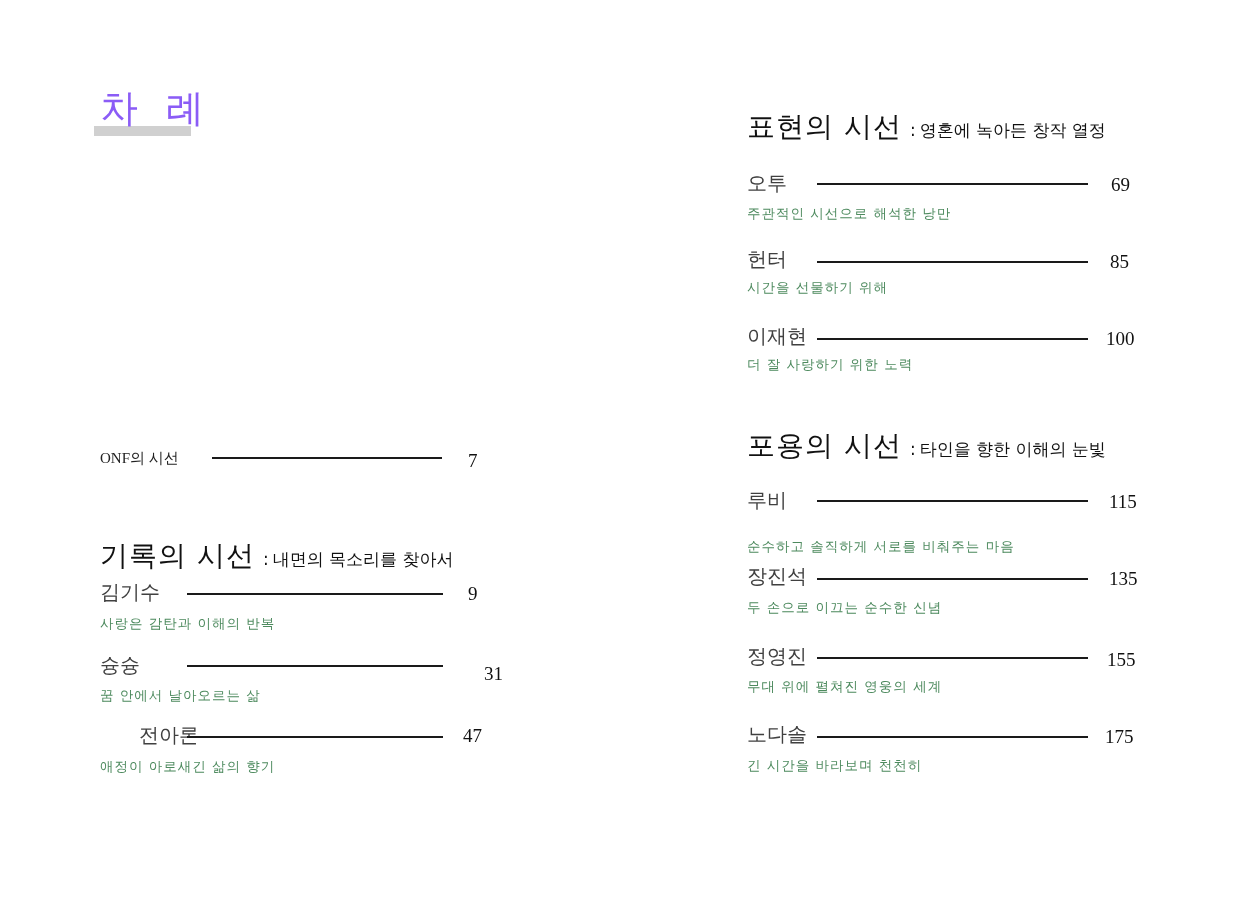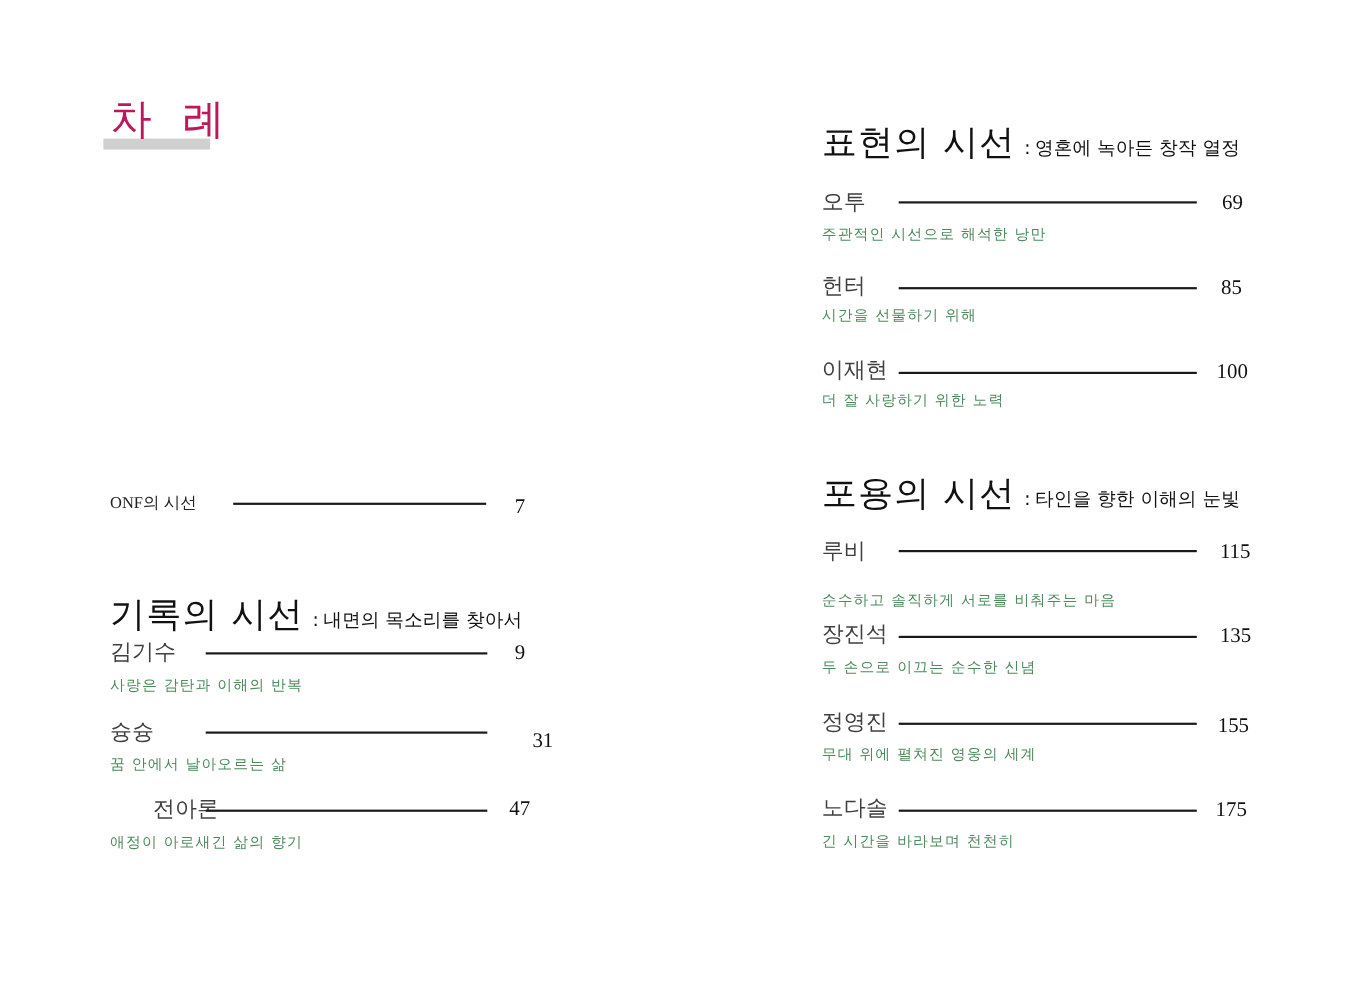--- a/index.html
+++ b/index.html
@@ -31,31 +31,31 @@
       background: #d0d0d0;
     }
     .page-title {
       position: absolute;
       left: 6px;
       top: -2px;
       font-size: 38px;
       letter-spacing: 8px;
       font-family: "DejaVu Sans", "Liberation Sans", sans-serif;
       font-weight: 300;
-      color: #be185d;
+      color: #8b5cf6;
       line-height: 44px;
       white-space: nowrap;
     }
     .abs { position: absolute; white-space: nowrap; }
     .section-heading {
       font-family: "DejaVu Sans", "Liberation Sans", sans-serif;
       color: #111;
     }
     .section-heading .main {
-      font-size: 32px;
+      font-size: 28px;
       letter-spacing: 1px;
     }
     .section-heading .sep {
       font-size: 17px;
       margin: 0 4px 0 8px;
     }
     .section-heading .sub {
       font-size: 17px;
     }
     .entry-name {

